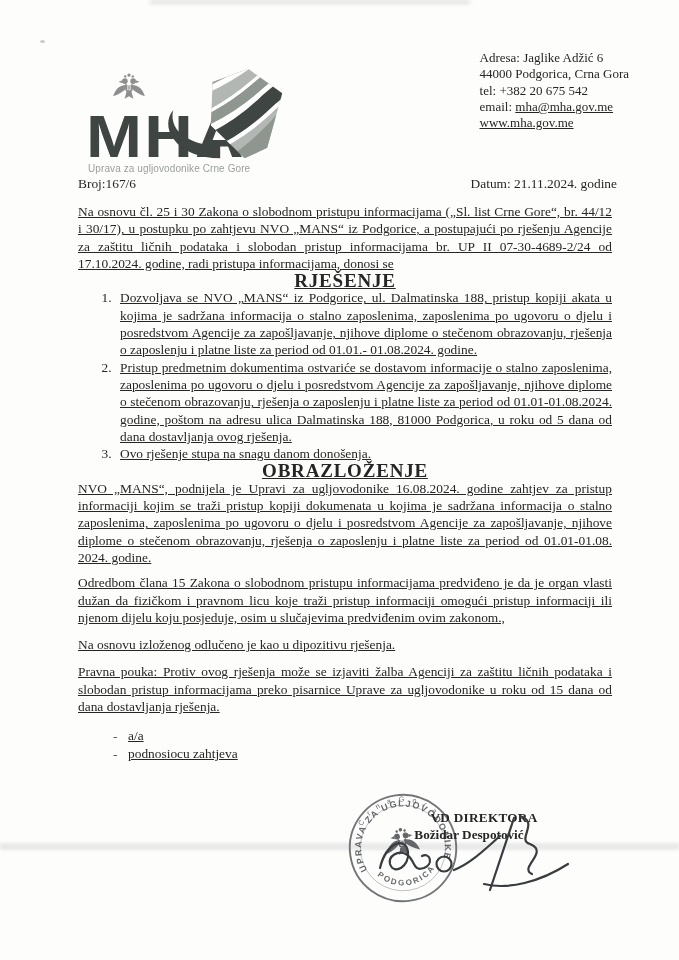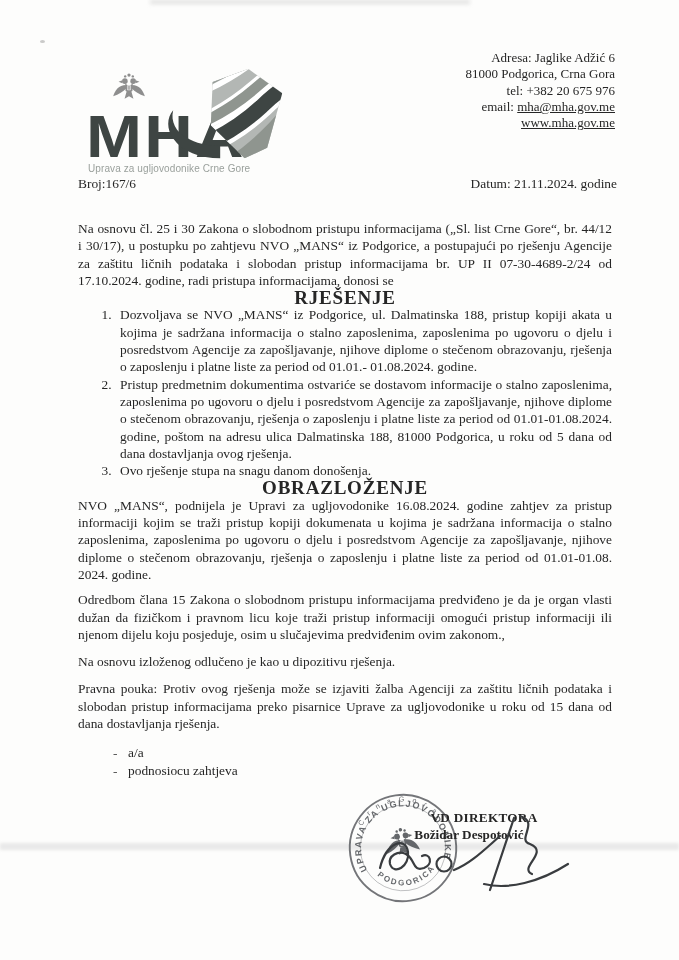--- a/index.html
+++ b/index.html
@@ -17,28 +17,28 @@
   
   .logo{position:absolute;left:88px;top:67px;width:230px;height:112px;}
   .crest{position:absolute;left:22px;top:2px;width:38px;height:42px;color:#8e8e8e;}
   .logo-word{position:absolute;left:-2px;top:40px;font-family:"Liberation Sans",sans-serif;
              font-weight:bold;font-size:60px;line-height:1;color:var(--logo-dark);
              letter-spacing:2px;transform:scaleX(1.12);transform-origin:left top;white-space:nowrap;}
   .logo-tag{position:absolute;left:0;top:96px;font-family:"Liberation Sans",sans-serif;
             font-size:10px;color:var(--logo-tagline);letter-spacing:.1px;white-space:nowrap;}
   .pent{position:absolute;left:72px;top:0;}
 
-  .contact{position:absolute;right:64px;top:50px;text-align:right;font-size:13px;line-height:16.3px;margin-left:39px;}
+  .contact{position:absolute;right:50px;top:50px;text-align:left;font-size:13px;line-height:16.3px;margin-left:39px;}
   .contact .lnk{text-decoration:underline;color:var(--ink);cursor:pointer;}
 
   .broj-row{position:absolute;left:78px;right:62px;top:176px;display:flex;
             justify-content:space-between;font-size:13.4px;}
 
   
-  .doc{position:absolute;left:78px;right:67px;top:220px;font-size:13.4px;line-height:17.3px;text-align:justify;}
+  .doc{position:absolute;left:78px;right:67px;top:203px;font-size:13.4px;line-height:17.3px;text-align:justify;text-decoration:underline;}
   .doc p{margin:0;}
   .h-center{text-align:center;font-weight:bold;font-size:19px;letter-spacing:.8px;}
   .h1{margin:14px 0 9px;}
   .h2{margin:6px 0 14px;}
   ol.rjesenje{margin:0;padding-left:37px;}
   ol.rjesenje li{padding-left:5px;text-align:justify;}
   .p2{margin-top:8px!important;}
   .p3{margin-top:10px!important;}
   .p4{margin-top:10px!important;}
   ul.dash{list-style:none;margin:12px 0 0;padding:0;line-height:18px;}
@@ -106,22 +106,22 @@
         <path d="M-36 98 C 8 88, 46 68, 74 42 C 84 32, 94 24, 106 17" stroke="#ffffff" stroke-width="25" fill="none"></path>
         <path d="M-36 98 C 8 88, 46 68, 74 42 C 84 32, 94 24, 106 17" stroke="#3e4543" stroke-width="16" fill="none"></path>
       </g>
       <path d="M30 97 C 8 97, -10 90, -20 76 C -27 66, -27 54, -20 46 C -23 58, -17 69, -6 75 C 4 81, 16 84, 30 84 Z" fill="#3e4543"></path>
     </svg>
     <div class="logo-tag">Uprava za ugljovodonike Crne Gore</div>
   </div>
 
   <div class="contact">
     <div>Adresa: Jaglike Adžić 6</div>
-    <div>81000 Podgorica, Crna Gora</div>
-    <div>tel: +382 20 675 976</div>
+    <div>44000 Podgorica, Crna Gora</div>
+    <div>tel: +382 20 675 542</div>
     <div><span>email: </span><span class="lnk">mha@mha.gov.me</span></div>
     <div><span class="lnk">www.mha.gov.me</span></div>
   </div>
 
   <div class="broj-row">
     <span>Broj:167/6</span>
     <span>Datum: 21.11.2024. godine</span>
   </div>
 
   <div class="doc">

